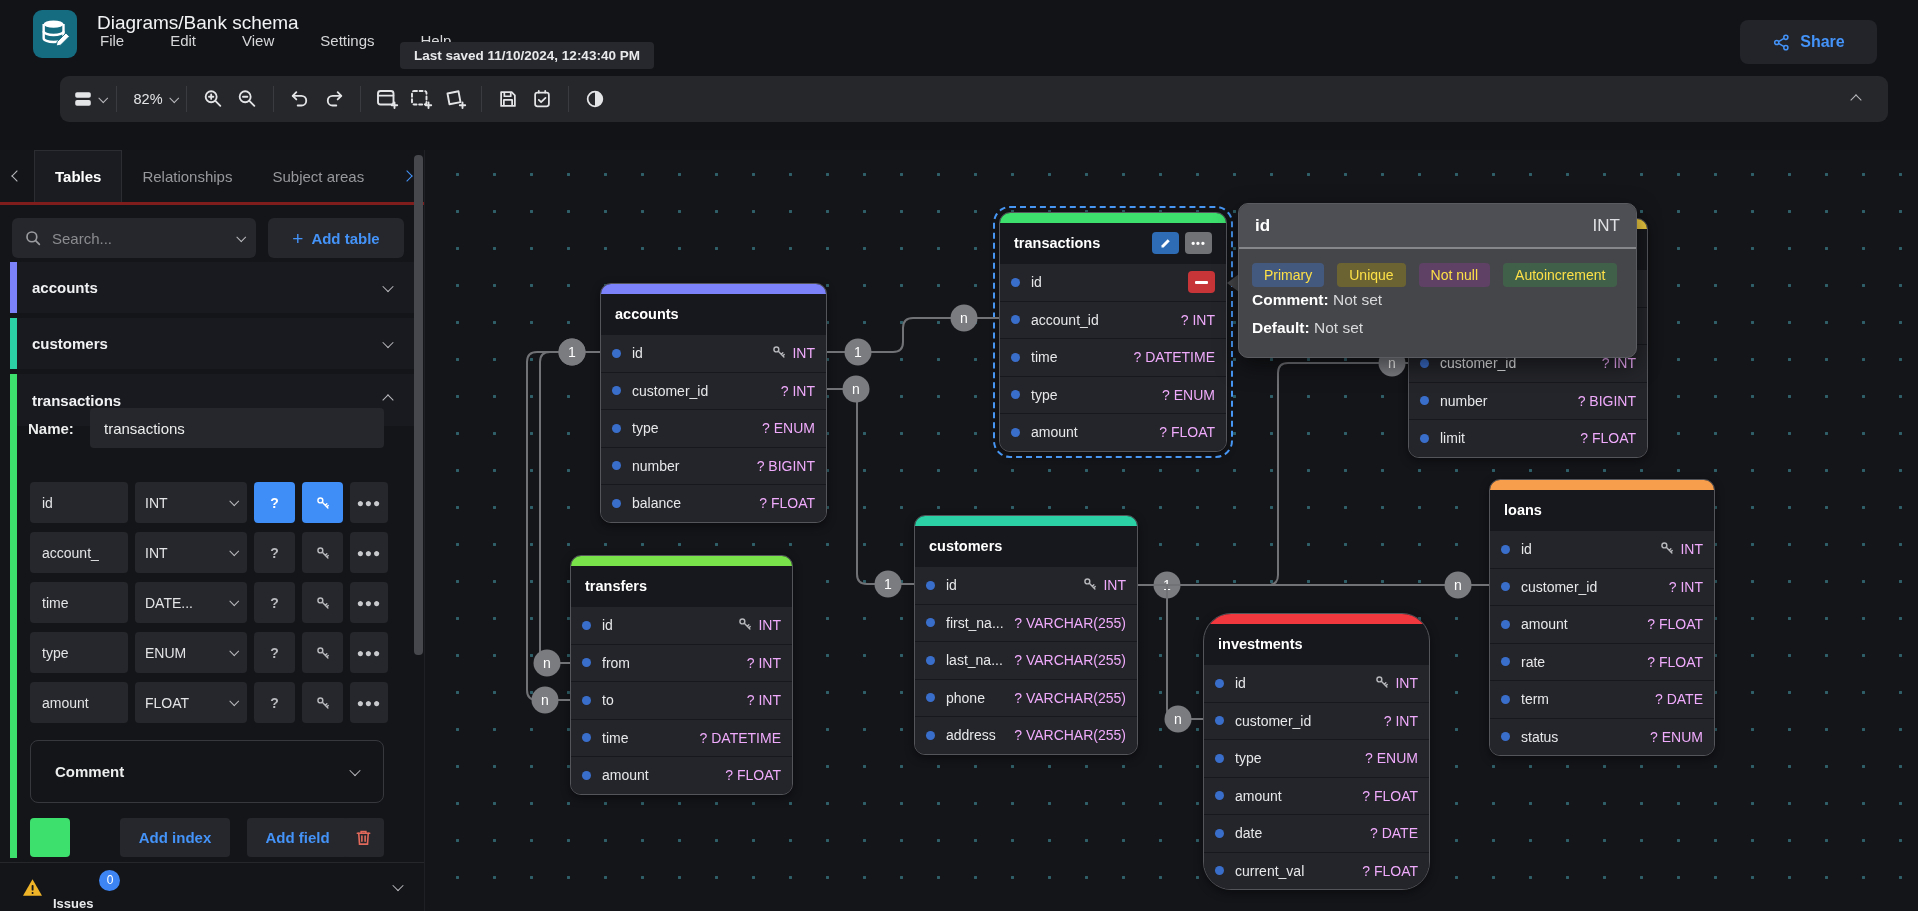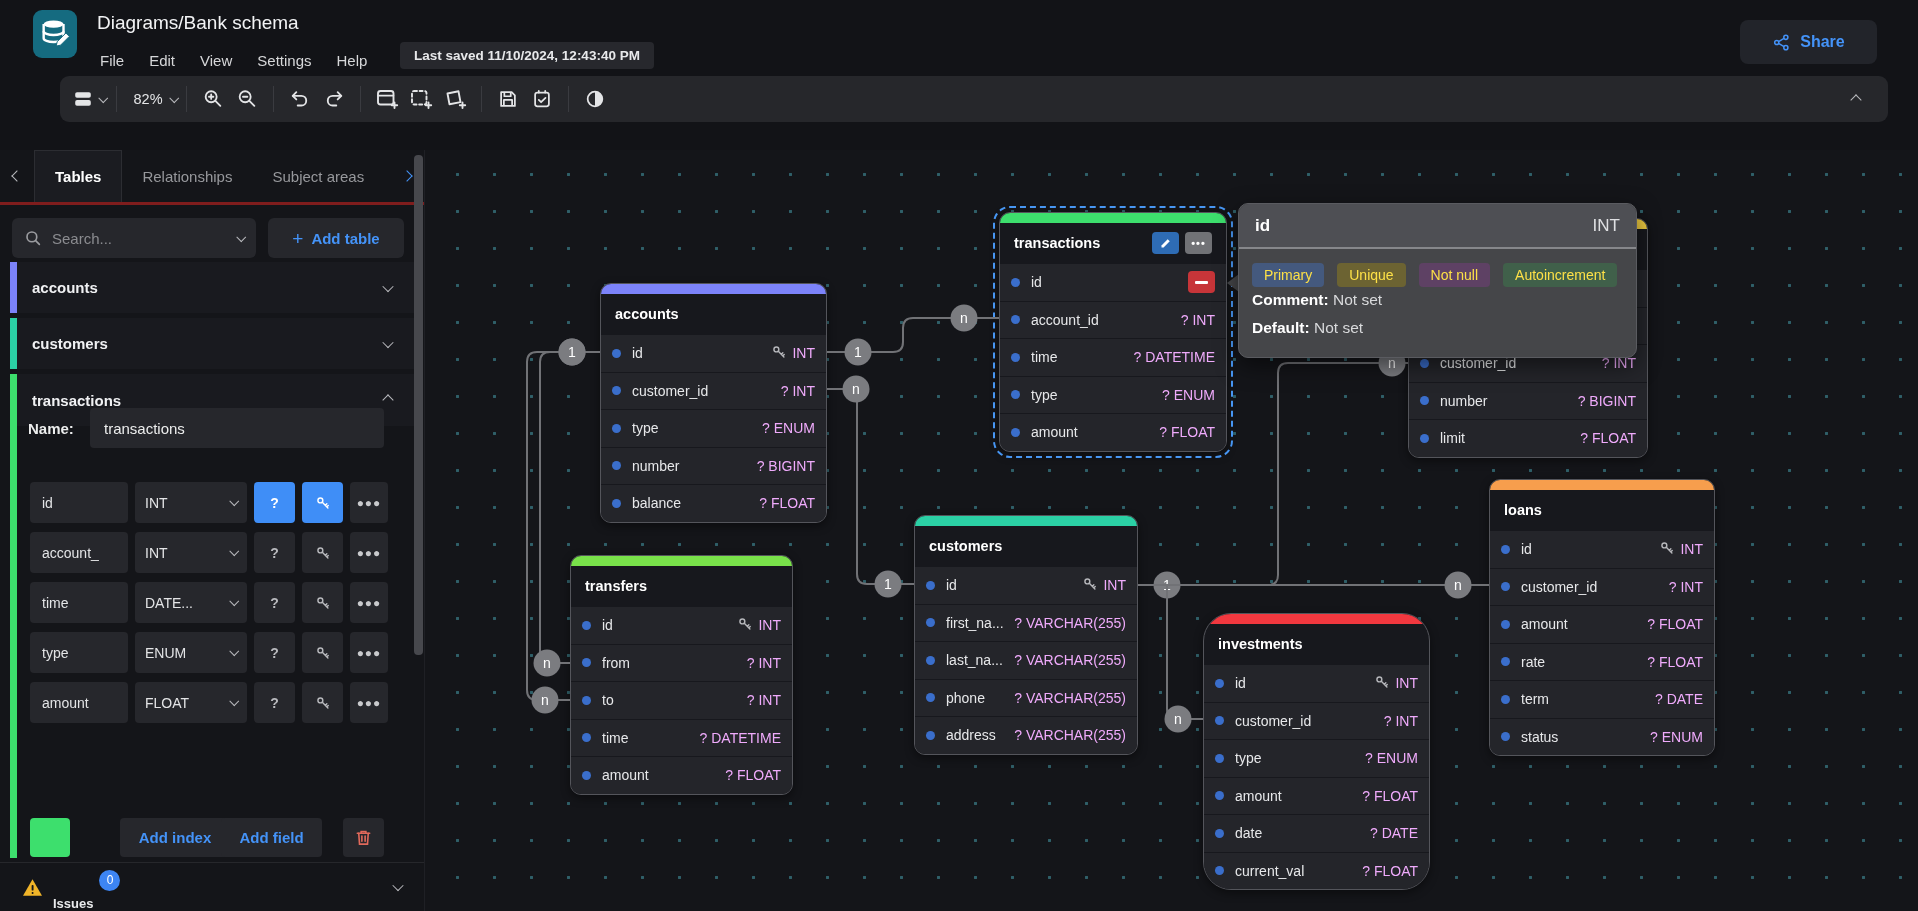--- a/index.html
+++ b/index.html
@@ -3,21 +3,21 @@
 <meta charset="utf-8">
 <style>
   * { margin:0; padding:0; box-sizing:border-box; }
   html,body { background:#121317; font-family:"Liberation Sans", sans-serif; }
   .page { position:relative; width:1918px; height:911px; overflow:hidden; background:#121317; }
 
   
   .hdr { position:absolute; left:0; top:0; width:1918px; height:150px; background:#121317; z-index:6; }
   .logo { position:absolute; left:33px; top:10px; width:44px; height:48px; background:#156b80; border-radius:9px; display:flex; align-items:center; justify-content:center; }
   .app-title { position:absolute; left:97px; top:12px; font-size:19px; color:#f2f3f5; }
-  .menu { position:absolute; left:100px; top:52px; display:flex; gap:25px;align-items:center; }
+  .menu { position:absolute; left:100px; top:32px; display:flex; gap:46px;align-items:center; }
   .menu-item { font-size:15px; color:#d6d7d9; cursor:default; }
   .saved-pill { position:absolute; left:400px; top:42px; height:27px; padding:0 14px; background:#27282d; border-radius:4px; display:flex; align-items:center; font-size:13.5px; font-weight:600; color:#e8e9eb; }
   .share-btn { position:absolute; left:1740px; top:20px; width:137px; height:44px; background:#22242a; border-radius:8px; display:flex; align-items:center; justify-content:center; gap:9px; color:#4493f8; font-size:16px; font-weight:700; }
 
   
   .toolbar { position:absolute; left:60px; top:76px; width:1828px; height:46px; background:#26272b; border-radius:9px; display:flex; align-items:center; padding-left:12px; z-index:6; }
   .tb-btn { height:34px; min-width:34px; display:flex; align-items:center; justify-content:center; gap:6px; border-radius:5px; color:#e4e5e7; }
   .tb-sep { width:1px; height:26px; background:#3a3b40; margin:0 9px; }
   .zoom-txt { font-size:14.5px; color:#e4e5e7; padding:0 2px 0 8px; }
   .tb-collapse { position:absolute; right:28px; top:14px; }
@@ -348,26 +348,30 @@
           <div class="f-box f-btn">
             <svg width="14" height="14" viewBox="0 0 16 16" fill="none" stroke="currentColor" stroke-width="1.6" stroke-linecap="round">
               <circle cx="5" cy="5" r="2.8"></circle>
               <path d="M7.2 7.2 L13.6 13.6 M10.6 10.6 L12.4 8.8 M12.4 12.4 L14 10.8"></path>
             </svg>
           </div>
           <div class="f-box f-dots">●●●</div>
         </div>
       </div>
 
+    <div class="comment-box">
+      <span class="comment-lbl">Comment</span>
+      <span class="chev down"></span>
+    </div>
 
     <div class="swatch" id="color-swatch" style="background: rgb(61, 223, 109);"></div>
     <div class="side-btn" style="left:120px; width:110px;">
         <span>Add index</span>
       </div>
-    <div class="side-btn" style="left:221px; width:101px;">
+    <div class="side-btn" style="left:247px; width:101px;">
         <span>Add field</span>
       </div>
     <div class="trash-btn">
       <svg width="19" height="19" viewBox="0 0 20 20" fill="none" stroke="#e0695b" stroke-width="1.7" stroke-linecap="round">
         <path d="M3.5 5.5 H16.5"></path>
           <path d="M7.5 5.5 V3.8 H12.5 V5.5"></path>
           <path d="M5 5.5 L5.8 17 H14.2 L15 5.5"></path>
           <path d="M8.3 8.5 V14 M11.7 8.5 V14"></path>
       </svg>
     </div>

